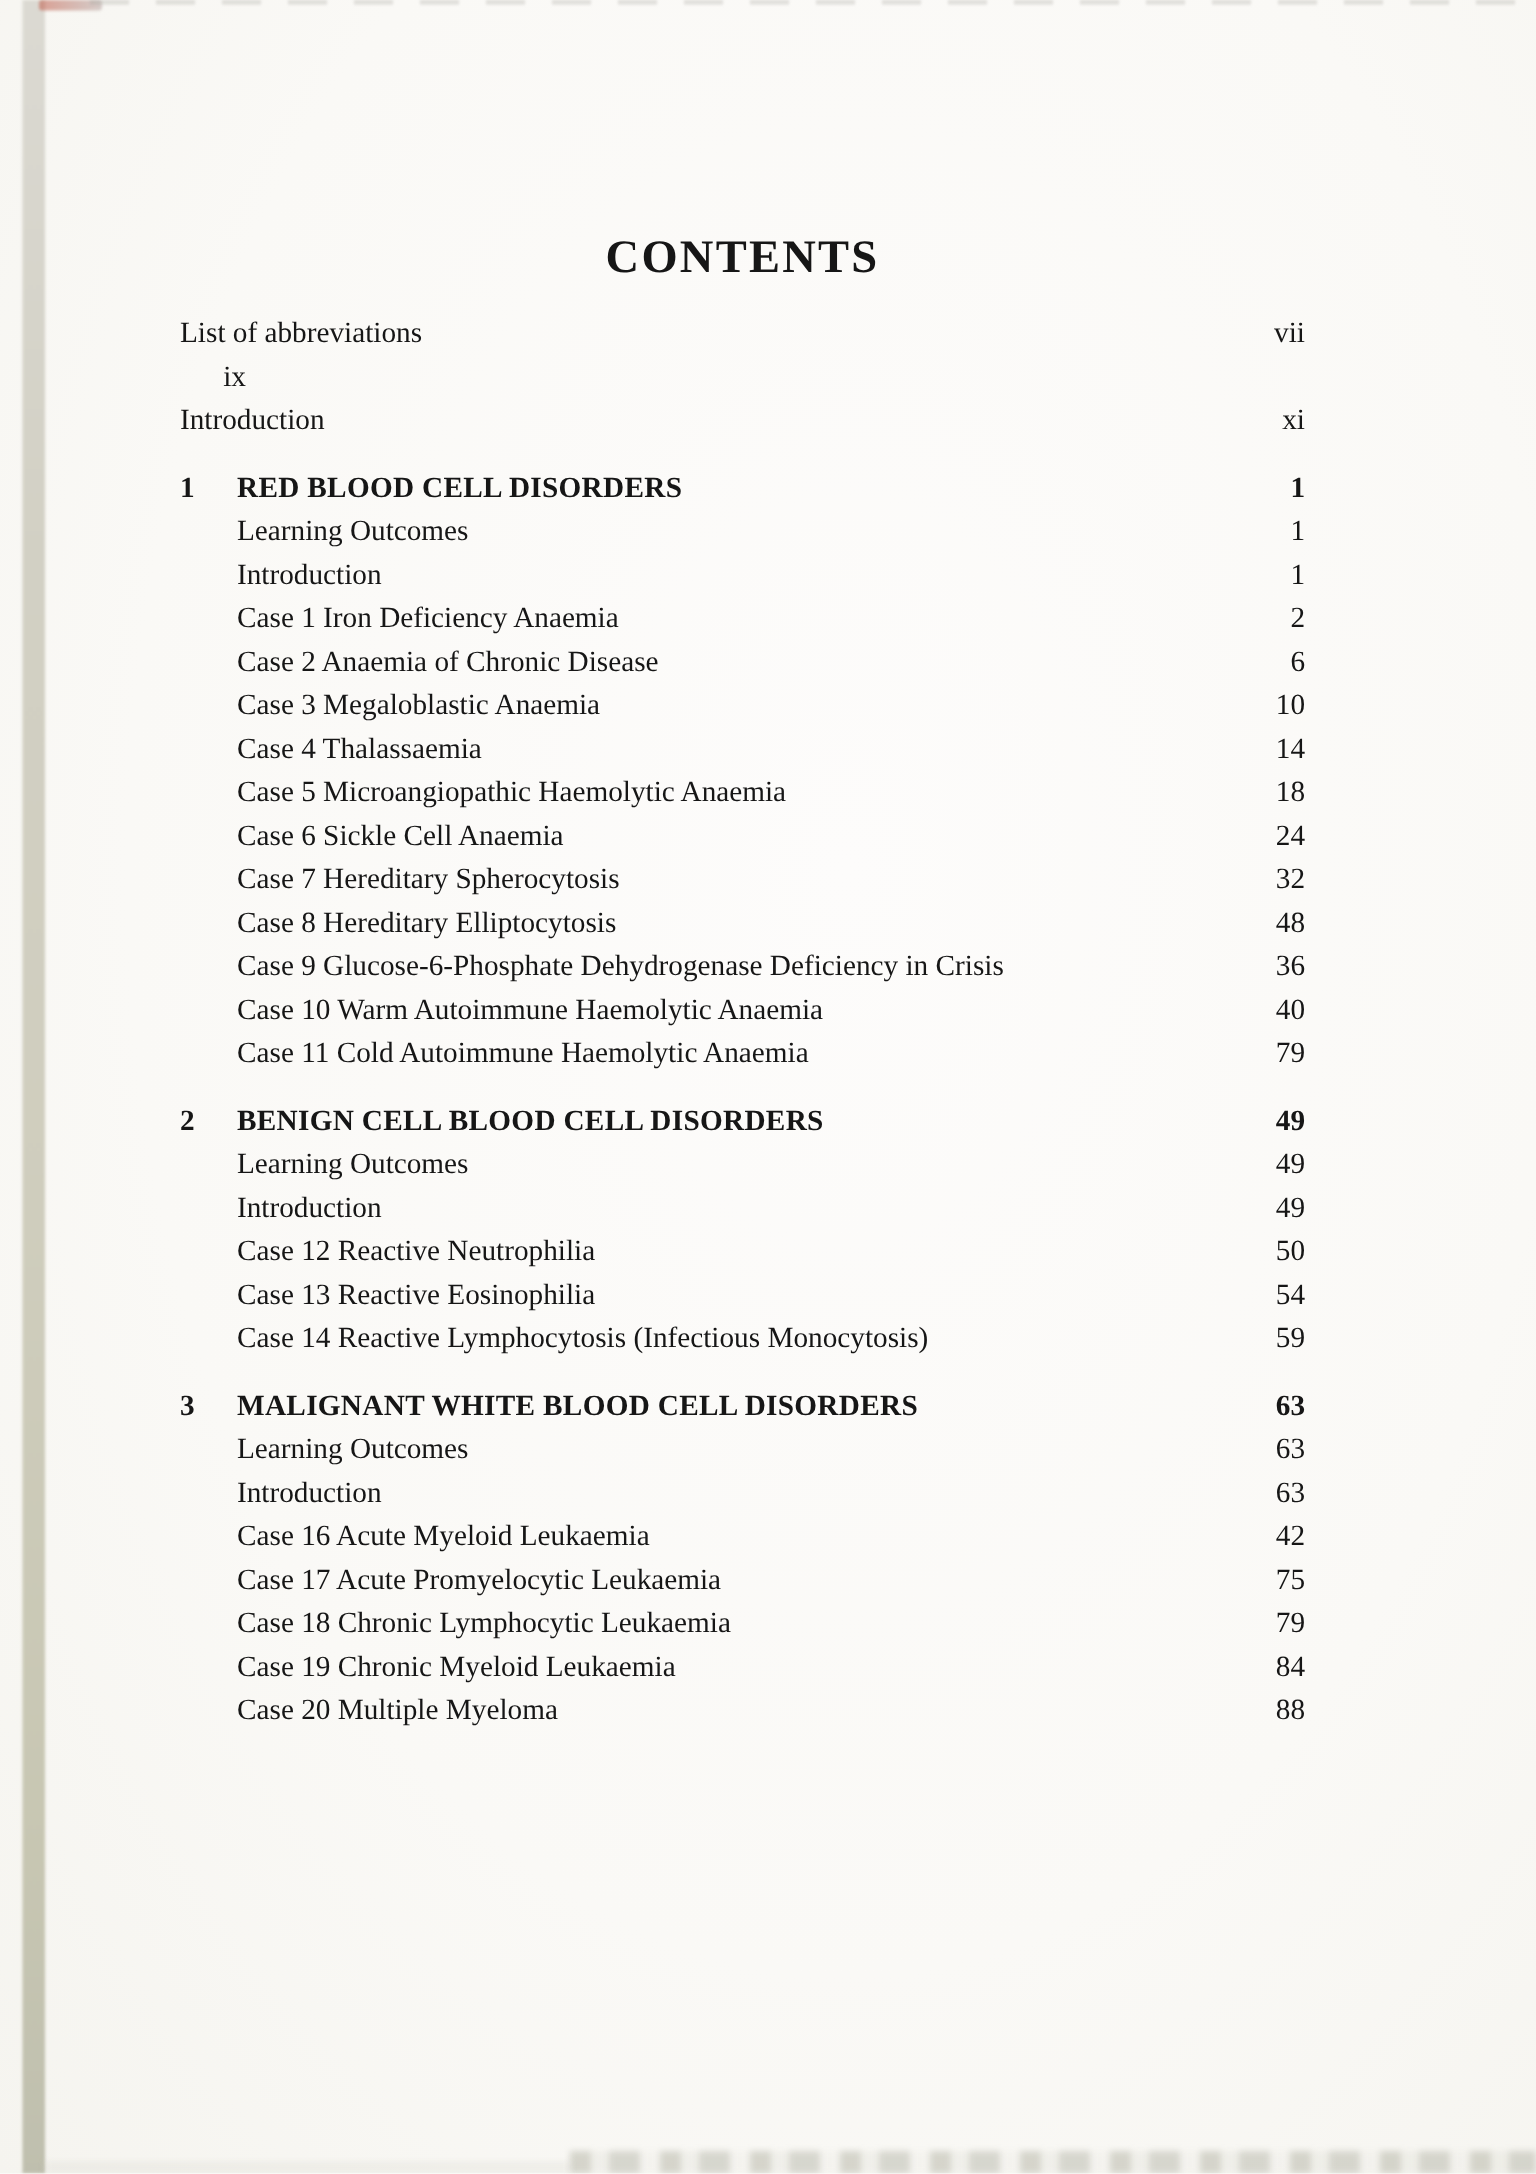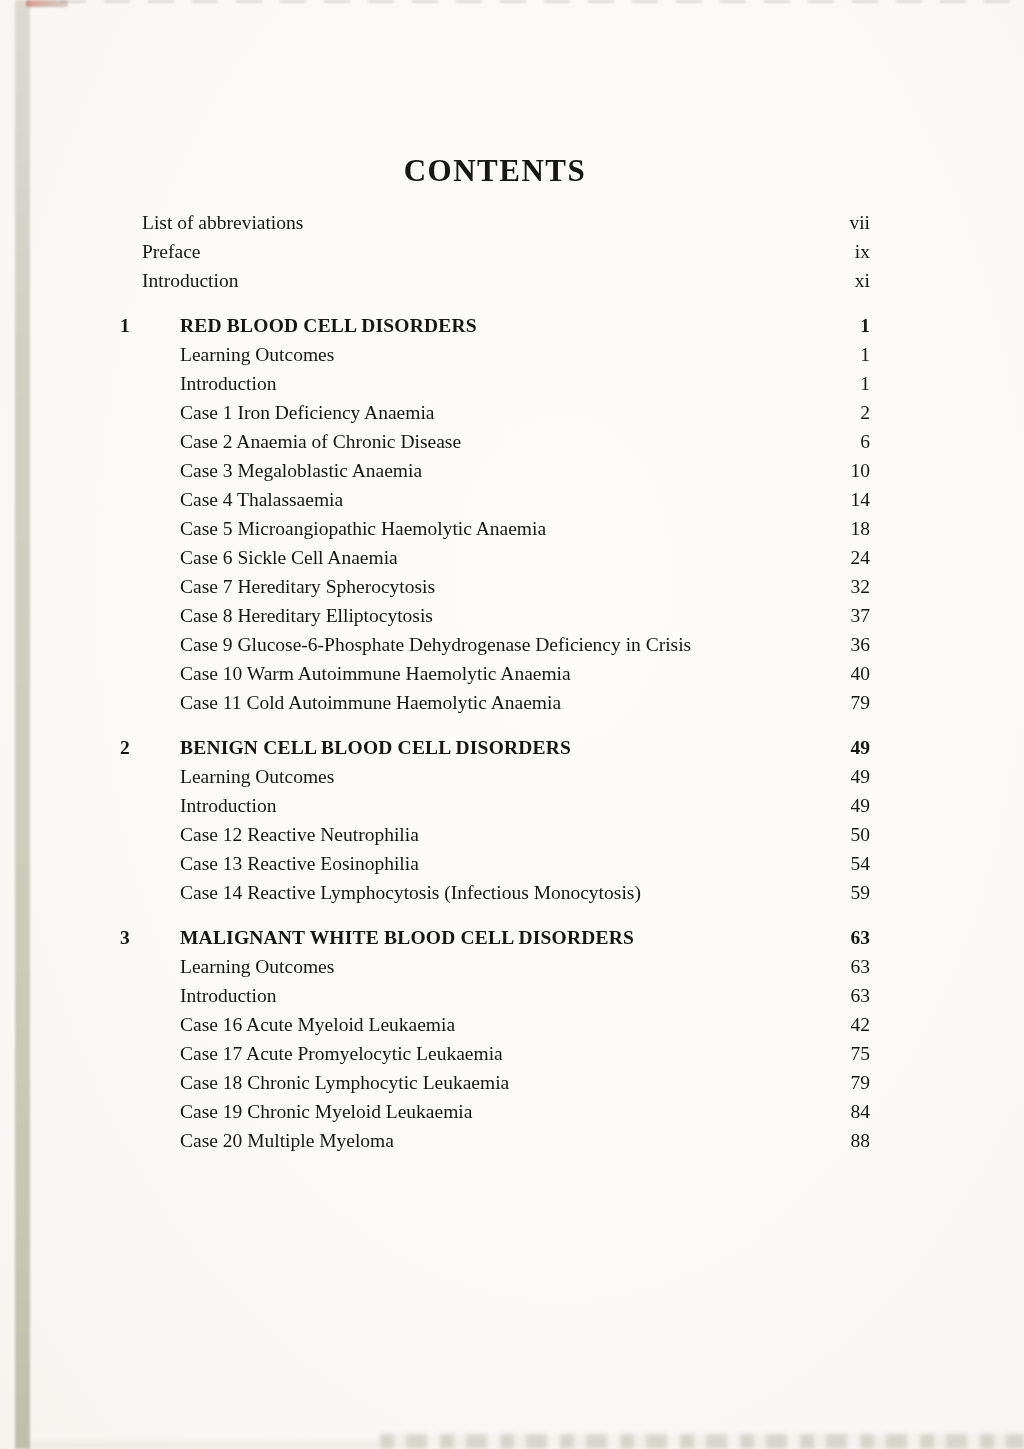--- a/index.html
+++ b/index.html
@@ -50,21 +50,21 @@
   .toc {
     position:absolute; top:208px; left:120px; width:750px;
   }
   .row {
     display:flex; align-items:center;
     height:29px;
     font-size:19.5px;
     white-space:nowrap;
   }
   .row .num   { width:38px; font-weight:bold; }
-  .row .label { flex:1;margin-left:22px; }
+  .row .label { flex:1; }
   .row .pg    { text-align:right; min-width:44px; }
   .bold       { font-weight:bold; }
   .heading .label { letter-spacing:.2px; }
   .entries .row { padding-left:38px;align-items:center; }
   .front-matter { margin-bottom:16px; }
   .section { margin-top:16px; }
 </style>
 </head>
 <body>
 
@@ -77,21 +77,20 @@
 <h1 class="page-title">CONTENTS</h1>
 
 <div class="toc">
   <div class="front-matter">
   <div class="row">
     <span class="label">List of abbreviations</span>
     <span class="pg">vii</span>
   </div>
 
   <div class="row">
-    <span class="label">Preface</span>
     <span class="pg">ix</span>
   </div>
 
   <div class="row">
     <span class="label">Introduction</span>
     <span class="pg">xi</span>
   </div>
 </div>
   <div id="sections-root">
   <div class="section">
@@ -141,21 +140,21 @@
     <span class="pg">24</span>
   </div>
 
   <div class="row">
     <span class="label">Case 7 Hereditary Spherocytosis</span>
     <span class="pg">32</span>
   </div>
 
   <div class="row">
     <span class="label">Case 8 Hereditary Elliptocytosis</span>
-    <span class="pg">37</span>
+    <span class="pg">48</span>
   </div>
 
   <div class="row">
     <span class="label">Case 9 Glucose-6-Phosphate Dehydrogenase Deficiency in Crisis</span>
     <span class="pg">36</span>
   </div>
 
   <div class="row">
     <span class="label">Case 10 Warm Autoimmune Haemolytic Anaemia</span>
     <span class="pg">40</span>

